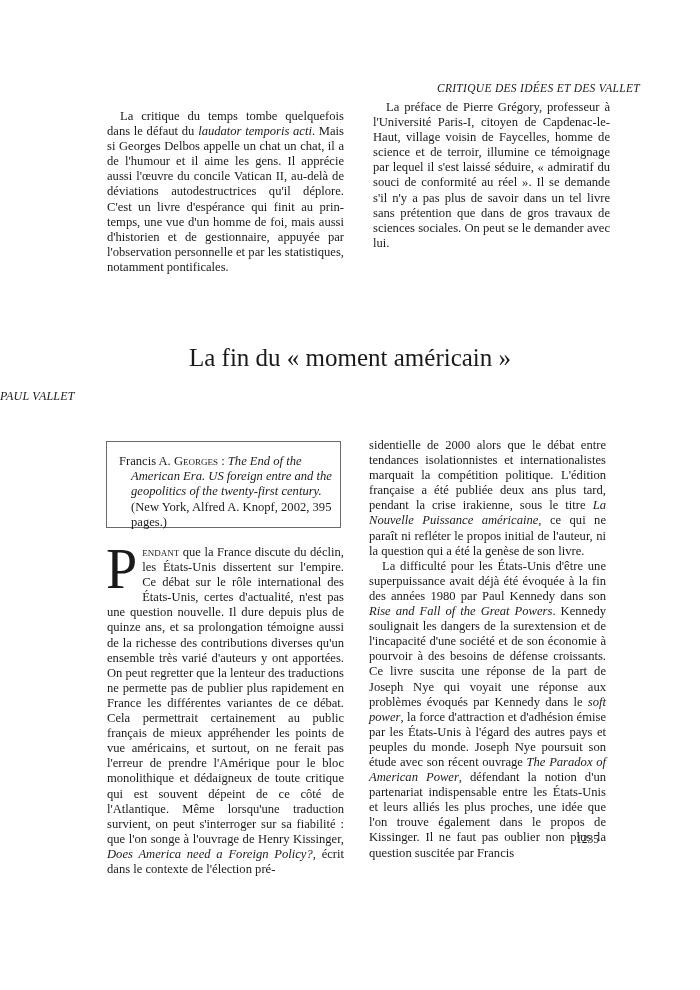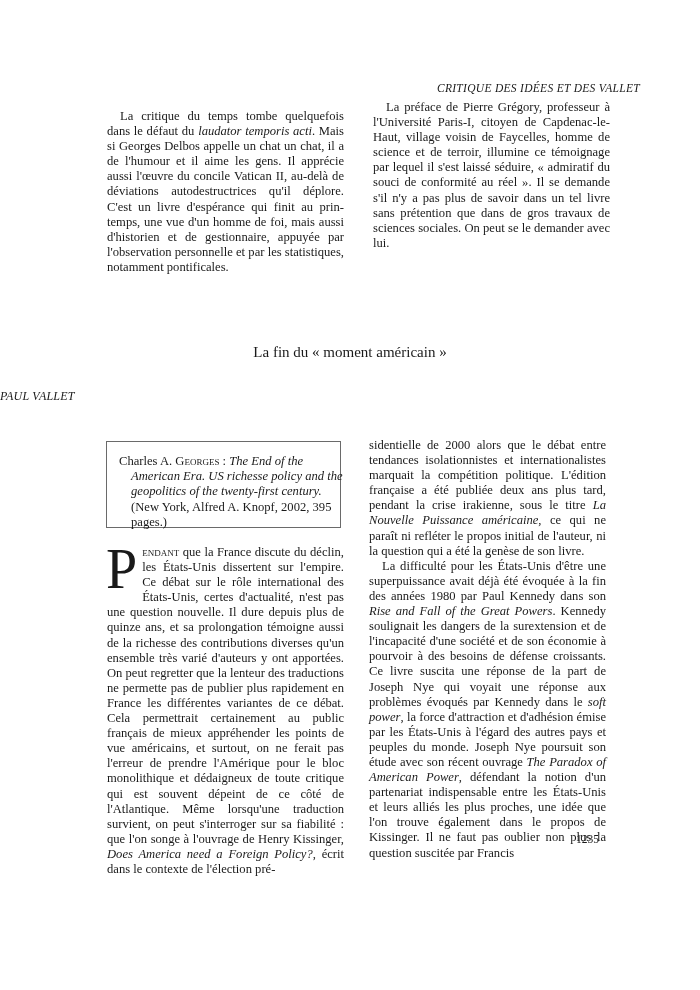--- a/index.html
+++ b/index.html
@@ -6,21 +6,21 @@
   body { width: 700px; height: 990px; position: relative; overflow: hidden;
          font-family: "Liberation Serif", "DejaVu Serif", serif; color: #1a1a1a; }
   .abs { position: absolute; }
   .running-head { left: 420px; top: 82px; width: 220px; text-align: right;
                   font-style: italic; font-size: 11.5px; letter-spacing: 0.3px; }
   .col { font-size: 12.6px; line-height: 15.1px; text-align: justify; hyphens: manual; }
   .col p { margin: 0; text-indent: 13px; }
   .col p.noindent { text-indent: 0; }
   .top-left { left: 107px; top: 109px; width: 237px; }
   .top-right { left: 373px; top: 100px; width: 237px; }
-  .title { left: 0; width: 700px; top: 344px; text-align: center; font-size: 15px; }
+  .title { left: 0; width: 700px; top: 344px; text-align: center; font-size: 25px; }
   .author { left: 0; width: 700px; top: 389px; text-align: left; font-style: italic; font-size: 12px; letter-spacing: 0.2px; }
   .ref-box { left: 106px; top: 441px; width: 235px; height: 87px;
              border: 1px solid #6a6a6a; box-sizing: border-box; }
   .ref-text { position: absolute; left: 12px; top: 12px; width: 212px;
               font-size: 12.6px; line-height: 15.2px; padding-left: 12px; text-indent: -12px; text-align: left; }
   .sc { font-variant: small-caps; }
   .body-left { left: 107px; top: 545px; width: 237px; }
   .body-right { left: 369px; top: 438px; width: 237px; }
   .dropcap { float: left; font-size: 56px; line-height: 44px; margin: 2px 5px 0 -1px; }
   .page-num { left: 576px; top: 833px; font-size: 11.5px; }
@@ -36,21 +36,21 @@
 </div>
 
 <div class="abs col top-right">
   <p>La préface de Pierre Grégory, professeur à l'Université Paris-I, citoyen de Capdenac-le-Haut, village voisin de Faycelles, homme de science et de terroir, illumine ce témoignage par lequel il s'est laissé séduire, « admiratif du souci de conformité au réel ». Il se demande s'il n'y a pas plus de savoir dans un tel livre sans prétention que dans de gros travaux de sciences sociales. On peut se le demander avec lui.</p>
 </div>
 
 <div class="abs title">La fin du « moment américain »</div>
 <div class="abs author">PAUL VALLET</div>
 
 <div class="abs ref-box">
-  <div class="ref-text"><span>Charles A. </span><span class="sc">Georges</span><span> : </span><i>The End of the American Era. US richesse policy and the geopolitics of the twenty-first century.</i><span> (New York, Alfred A. Knopf, 2002, 395 pages.)</span></div>
+  <div class="ref-text"><span>Francis A. </span><span class="sc">Georges</span><span> : </span><i>The End of the American Era. US foreign entre and the geopolitics of the twenty-first century.</i><span> (New York, Alfred A. Knopf, 2002, 395 pages.)</span></div>
 </div>
 
 <div class="abs col body-left">
   <p class="noindent"><span class="dropcap">P</span><span class="sc">endant</span><span><span> que la France discute du déclin, les États-Unis dissertent sur l'empire. Ce débat sur le rôle international des États-Unis, certes d'actualité, n'est pas une question nouvelle. Il dure depuis plus de quinze ans, et sa prolongation témoigne aussi de la richesse des contributions diverses qu'un ensemble très varié d'auteurs y ont apportées. On peut regretter que la lenteur des traductions ne per­mette pas de publier plus rapidement en France les différentes variantes de ce débat. Cela per­mettrait certainement au public français de mieux appréhender les points de vue améri­cains, et surtout, on ne ferait pas l'erreur de prendre l'Amérique pour le bloc monolithique et dédaigneux de toute critique qui est souvent dépeint de ce côté de l'Atlantique. Même lors­qu'une traduction survient, on peut s'interroger sur sa fiabilité : que l'on songe à l'ouvrage de Henry Kissinger, </span><i>Does America need a Foreign Policy?</i><span>, écrit dans le contexte de l'élection pré-</span></span></p>
 </div>
 
 <div class="abs col body-right">
   <p class="noindent"><span>sidentielle de 2000 alors que le débat entre tendances isolationnistes et internationalistes marquait la compétition politique. L'édition française a été publiée deux ans plus tard, pendant la crise irakienne, sous le titre </span><i>La Nouvelle Puissance américaine</i><span>, ce qui ne paraît ni refléter le propos initial de l'auteur, ni la question qui a été la genèse de son livre.</span></p>
   <p><span>La difficulté pour les États-Unis d'être une superpuissance avait déjà été évoquée à la fin des années 1980 par Paul Kennedy dans son </span><i>Rise and Fall of the Great Powers</i><span>. Kennedy soulignait les dangers de la surextension et de l'incapacité d'une société et de son éco­nomie à pourvoir à des besoins de défense croissants. Ce livre suscita une réponse de la part de Joseph Nye qui voyait une réponse aux problèmes évoqués par Kennedy dans le </span><i>soft power</i><span>, la force d'attraction et d'adhésion émise par les États-Unis à l'égard des autres pays et peuples du monde. Joseph Nye pour­suit son étude avec son récent ouvrage </span><i>The Paradox of American Power</i><span>, défendant la notion d'un partenariat indispensable entre les États-Unis et leurs alliés les plus proches, une idée que l'on trouve également dans le propos de Kissinger. Il ne faut pas oublier non plus la question suscitée par Francis</span></p>
 </div>

